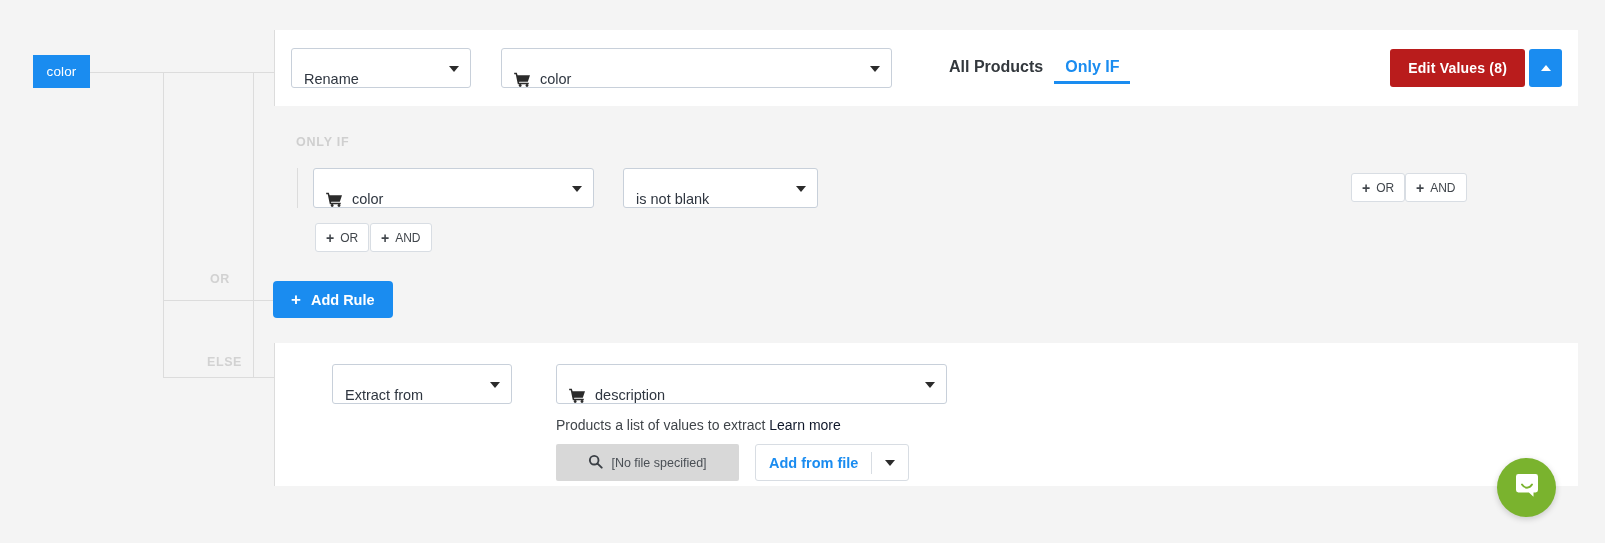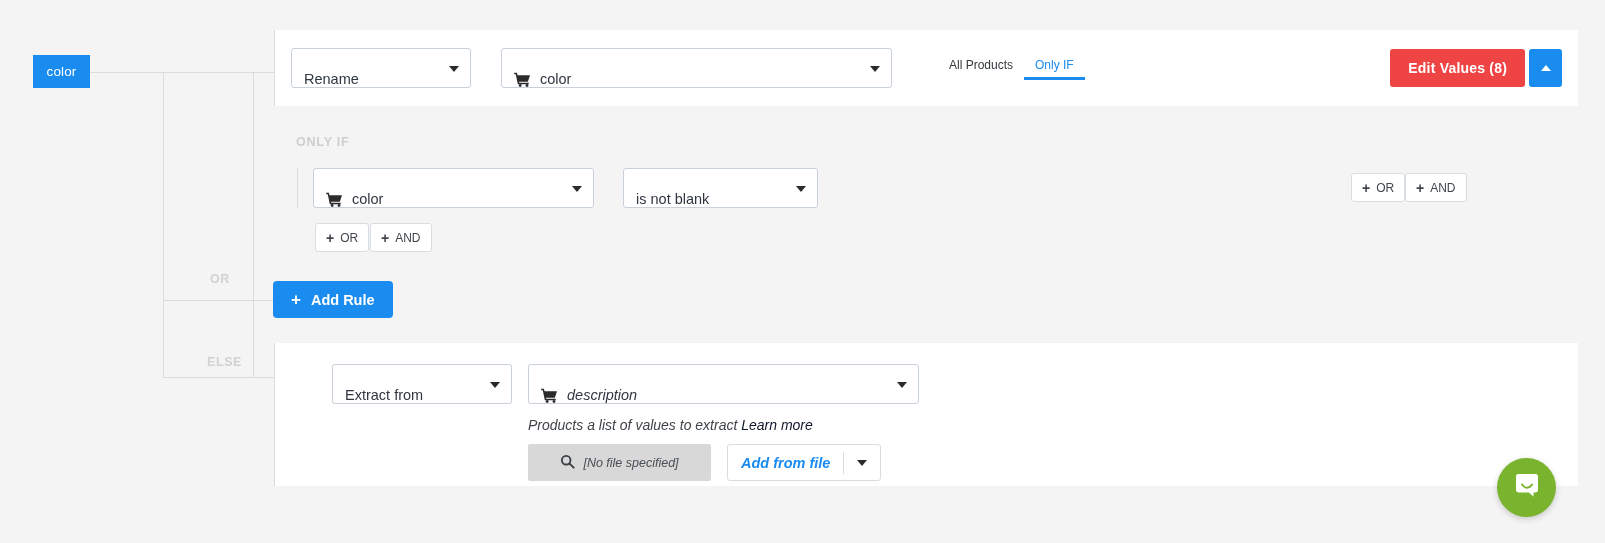--- a/index.html
+++ b/index.html
@@ -47,32 +47,32 @@
   .select .caret {
     position: absolute; right: 11px; top: 50%; margin-top: -2px;
     width: 0; height: 0; border-left: 5px solid transparent;
     border-right: 5px solid transparent; border-top: 6px solid #2b2b2b;
   }
   .cart-icon { display: inline-block; margin-right: 9px; line-height: 0; }
 
   
   .tabs { display: flex; align-items: flex-start; height: 100%; }
   .tab {
-    font-size: 12px; font-weight: normal; color: #33383d;
+    font-size: 16px; font-weight: bold; color: #33383d;
     padding: 28px 11px 8px 11px; cursor: pointer; position: relative;
   }
   .tab.active { color: #1a8cf0; }
   .tab.active::after {
     content: ""; position: absolute; left: 0; right: 0; bottom: 0;
     height: 3px; background: #1a8cf0;
   }
 
   
   .btn-blue {
-    background: #ef4444; color: #fff; border: none; border-radius: 3px;
+    background: #b91c1c; color: #fff; border: none; border-radius: 3px;
     font-size: 14px; font-weight: bold; height: 38px; padding: 0 18px;
     cursor: pointer; font-family: inherit; letter-spacing: .2px;
   }
   .btn-caret {
     background: #1a8cf0; border: none; border-radius: 3px; width: 33px;
     height: 38px; margin-left: 4px; cursor: pointer;
     display: flex; align-items: center; justify-content: center;
   }
   .btn-caret i {
     width: 0; height: 0; border-left: 5px solid transparent;
@@ -229,21 +229,21 @@
     <span>Add Rule</span>
   </button>
 
   <div class="panel panel-bottom">
     <div style="display:flex; padding:21px 0 0 16px;">
       <div class="select" style="width:180px;margin-left:41px;">
         <span>Extract from</span>
         <span class="caret"></span>
       </div>
 
-      <div style="margin-left:16px;font-style:italic;">
+      <div style="margin-left:44px;">
         <div class="select" style="width:391px;">
           <span class="cart-icon">
             <svg width="17" height="15" viewBox="0 0 20 18" fill="#2b2b2b">
               <path d="M0 1h3.2l.9 3H19l-2.6 7.6H6.2L5.6 13h11.9v1.6H4.4L1.9 2.6H0V1z"></path>
               <circle cx="7.2" cy="16.2" r="1.7"></circle>
                 <circle cx="15.4" cy="16.2" r="1.7"></circle>
             </svg>
           </span>
           <span>description</span>
           <span class="caret"></span>

